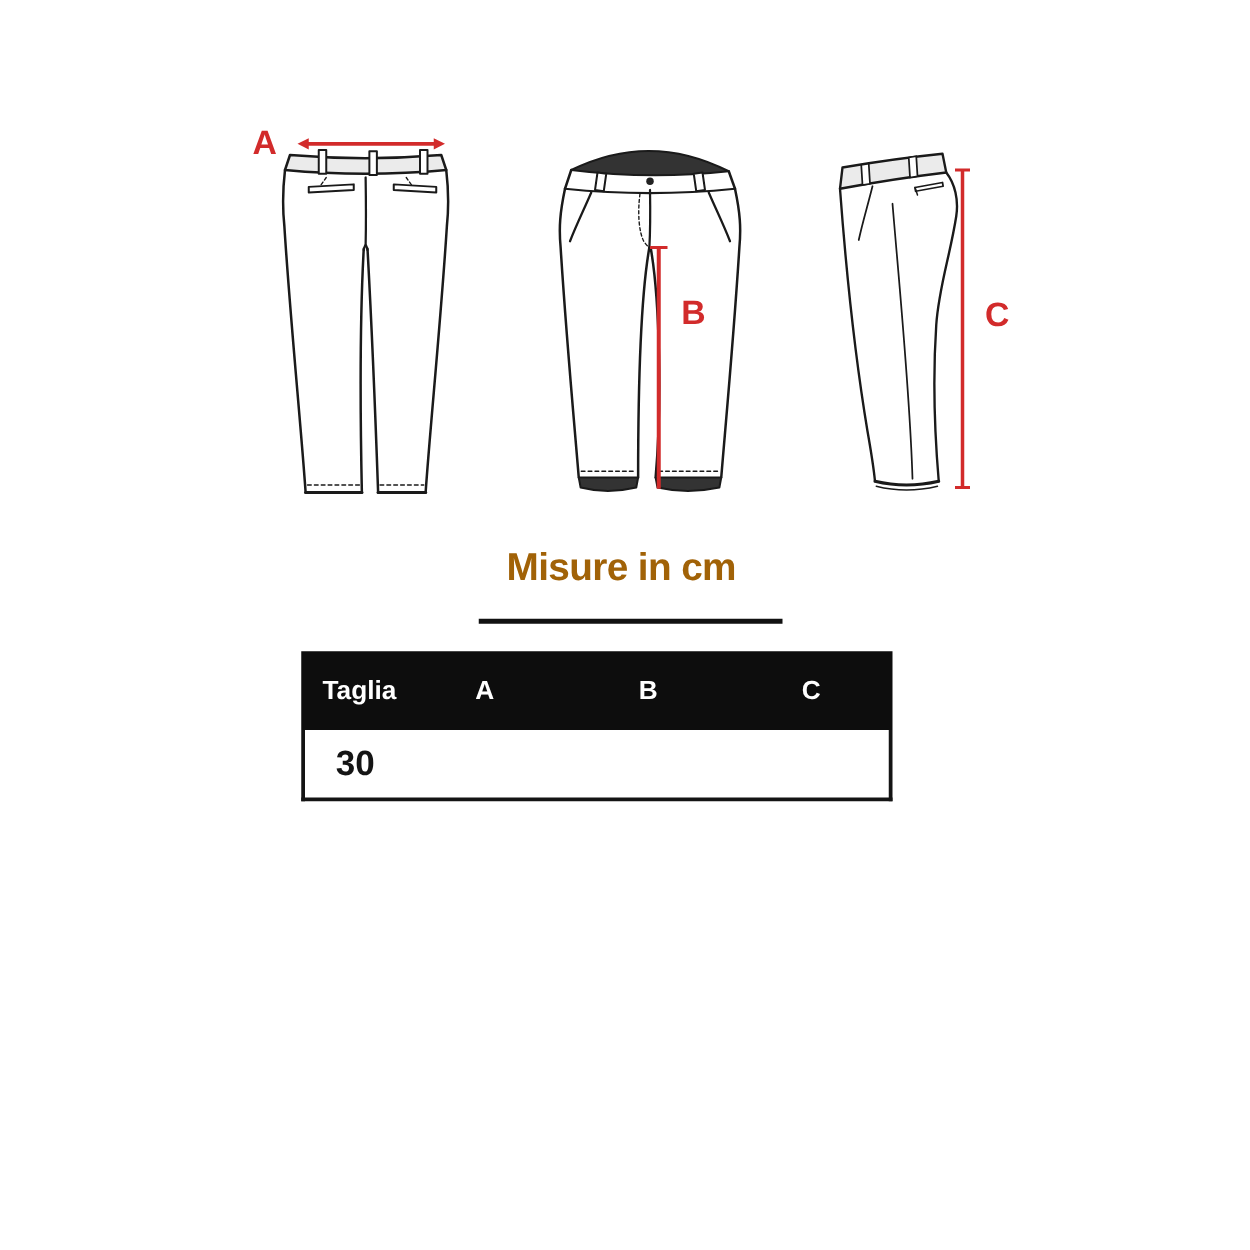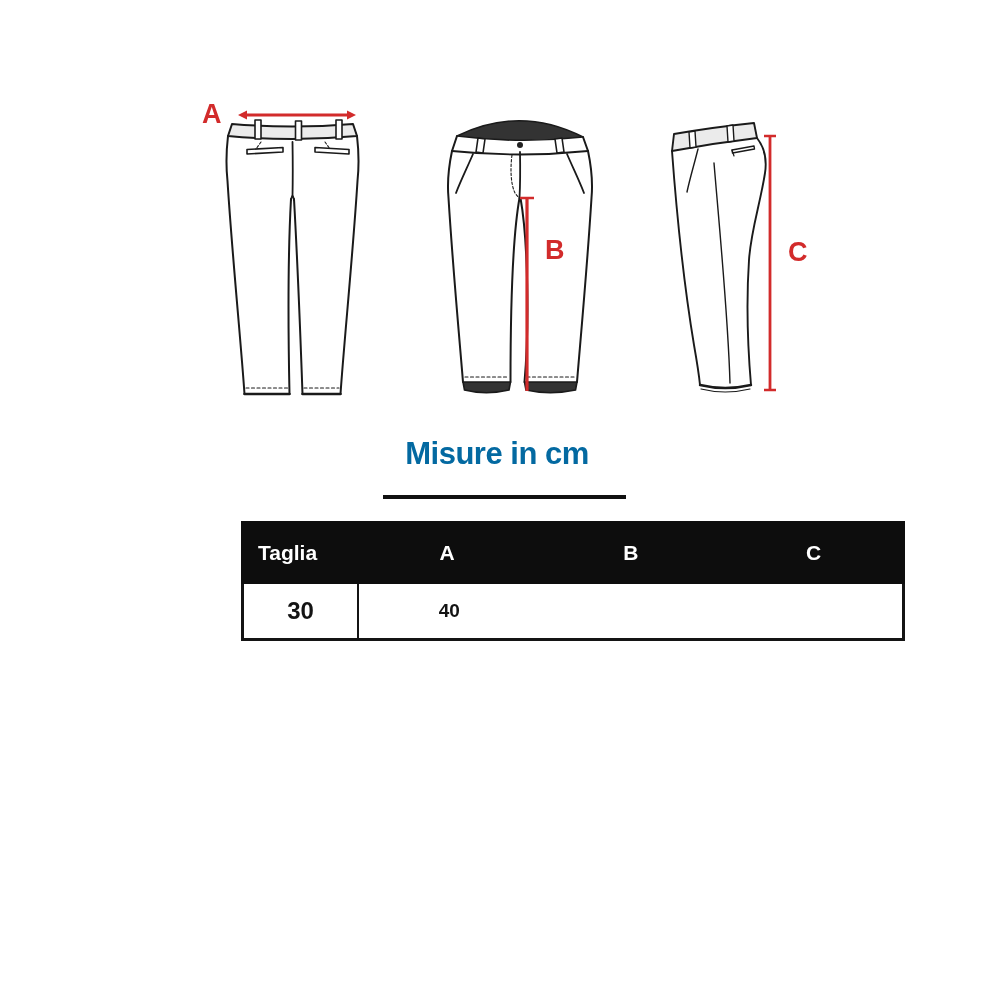--- a/index.html
+++ b/index.html
@@ -28,36 +28,36 @@
 
   .title {
     position: absolute;
     left: 330px;
     top: 436px;
     width: 334px;
     text-align: center;
     font-size: 31px;
     font-weight: 800;
     letter-spacing: -0.5px;
-    color: #0369a1;
+    color: #a16207;
   }
   .title-underline {
     position: absolute;
     left: 383px;
     top: 495px;
     width: 243px;
     height: 4px;
     background: #111111;
   }
 
   .size-table {
     position: absolute;
     left: 241px;
     top: 521px;
-    width: 664px;
+    width: 473px;
   }
   .size-table .header-row {
     display: flex;
     height: 63px;
     background: #0d0d0d;
     color: #ffffff;
     align-items: center;
     font-weight: 700;
   }
   .size-table .data-row {
@@ -70,21 +70,21 @@
     color: #141414;
     font-weight: 700;
   }
   .col-taglia { width: 17.2%; }
   .col-a      { width: 27.7%; }
   .col-b      { width: 27.6%; }
   .col-c      { width: 27.5%; }
   .header-row .cell { text-align: center; font-size: 21px; }
   .header-row .col-taglia { text-align: left; padding-left: 17px; box-sizing: border-box; }
   .data-row .cell { text-align: center; font-size: 19px; height: 100%; display: flex; align-items: center; justify-content: center; box-sizing: border-box; }
-  .data-row .col-taglia { font-size: 24px; border-radius: 18px; }
+  .data-row .col-taglia { font-size: 28px; border-radius: 18px; }
   .data-row .col-a, .data-row .col-b, .data-row .col-c { border-left: 2.5px solid #141414; }
 
   svg { display: block; }
 </style>
 </head>
 <body>
 
 <div class="canvas">
 
   <span class="measure-label" style="left:202px; top:101px;">A</span>
@@ -213,17 +213,16 @@
 
   <div class="size-table">
     <div class="header-row">
       <div class="cell col-taglia">Taglia</div>
       <div class="cell col-a">A</div>
       <div class="cell col-b">B</div>
       <div class="cell col-c">C</div>
     </div>
     <div class="data-row">
       <div class="cell col-taglia">30</div>
-      <div class="cell col-a">40</div>
     </div>
   </div>
 
 </div>
 
 </body></html>

